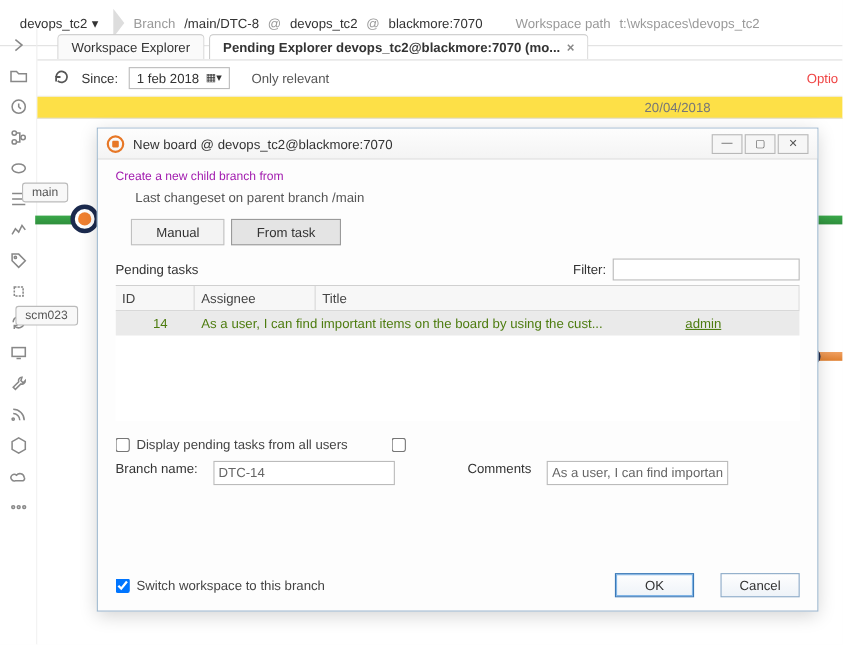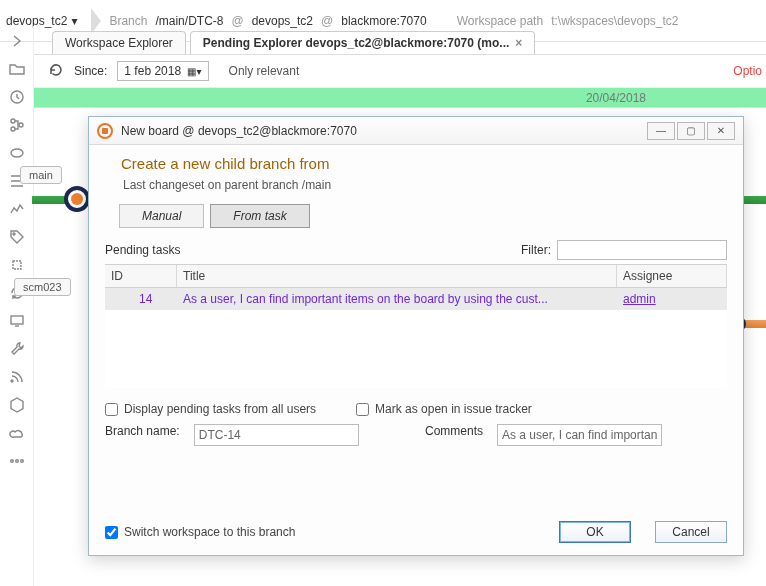--- a/index.html
+++ b/index.html
@@ -1,19 +1,19 @@
 <!DOCTYPE html>
 <html><head>
 <meta charset="utf-8">
 <style>
 * { box-sizing: border-box; margin: 0; padding: 0; font-family: "Segoe UI", Tahoma, sans-serif; font-size: 12px; }
 body { width: 766px; height: 586px; background: #fff; overflow: hidden; position: relative; color: #333; }
 
 
-.topbar { height: 42px; display: flex; align-items: center; border-bottom: 1px solid #e0e0e0; padding: 0 0; gap: 8px; }
+.topbar { height: 42px; display: flex; align-items: center; border-bottom: 1px solid #e0e0e0; padding: 0 12px; gap: 8px; }
 .repo-dd { background: #fff; padding: 2px 6px; display: flex; align-items: center; gap: 4px; font-weight: 400; }
 .chevsep { width: 0; height: 0; border-left: 10px solid #ddd; border-top: 13px solid transparent; border-bottom: 13px solid transparent; }
 .faint { color: #999; }
 
 
 .rail { position: absolute; left: 0; top: 26px; width: 34px; bottom: 0; border-right: 1px solid #eee; display: flex; flex-direction: column; align-items: center; padding-top: 6px; gap: 10px; }
 .rail .ic { width: 20px; height: 18px; display: flex; align-items: center; justify-content: center; color: #888; cursor: pointer; }
 .rail .ic svg { width: 16px; height: 16px; stroke: #888; fill: none; stroke-width: 1.4; }
 
 
@@ -22,60 +22,60 @@
 .tab.active { background: #fff; font-weight: 600; }
 .tab .x { color: #888; cursor: pointer; }
 
 
 .toolbar { position: absolute; left: 34px; top: 54px; right: 0; height: 34px; border-top: 1px solid #ddd; border-bottom: 1px solid #eee; display: flex; align-items: center; padding-left: 14px; gap: 10px; }
 .toolbar .refresh svg { width: 16px; height: 16px; stroke: #555; fill: none; stroke-width: 1.6; }
 .datebox { border: 1px solid #bbb; padding: 2px 6px; display: flex; align-items: center; gap: 6px; background: #fff; }
 .toolbar .opts { margin-left: auto; margin-right: 4px; color: #ef4444; }
 
 
-.ruler { position: absolute; left: 34px; top: 88px; right: 0; height: 20px; background: #86efac; border-bottom: 1px solid #ddd; display: flex; align-items: center; justify-content: flex-end; padding-right: 120px; color: #777; font-size: 11px; }
+.ruler { position: absolute; left: 34px; top: 88px; right: 0; height: 20px; background: #fde047; border-bottom: 1px solid #ddd; display: flex; align-items: center; justify-content: flex-end; padding-right: 120px; color: #777; font-size: 11px; }
 
 
 .canvas { position: absolute; left: 34px; top: 108px; right: 0; bottom: 0; background: #fff; }
 .branch-lbl { position: absolute; border: 1px solid #bbb; border-radius: 3px; background: #f8f8f8; padding: 2px 8px; font-size: 11px; color: #555; }
 .node { position: absolute; width: 26px; height: 26px; border: 4px solid #1b2a4e; border-radius: 50%; background: #fff; }
 .node.inner::after { content: ""; position: absolute; inset: 3px; border-radius: 50%; background: #f08030; }
 .hline { position: absolute; height: 8px; background: linear-gradient(#3aa84a,#2f8f3d); }
 .hline.orange { background: linear-gradient(#f0a060,#e08030); }
 .smallnode { position: absolute; width: 16px; height: 16px; border: 3px solid #1b2a4e; border-radius: 50%; background: #fff; }
 .curve { position: absolute; }
 
 
 .dialog { position: absolute; left: 88px; top: 116px; width: 656px; height: 440px; background: #fdfdfd; border: 1px solid #9fb8cf; box-shadow: 0 4px 16px rgba(0,0,0,.18); }
 .titlebar { height: 28px; background: linear-gradient(#fdfdfd,#f4f4f4); border-bottom: 1px solid #dcdcdc; display: flex; align-items: center; padding: 0 8px; gap: 8px; }
 .titlebar .logo { width: 16px; height: 16px; border: 2px solid #e77726; border-radius: 50%; display: flex; align-items: center; justify-content: center; }
 .titlebar .logo::after { content: ""; width: 6px; height: 6px; background: #e77726; border-radius: 1px; }
 .titlebar .winbtns { margin-left: auto; display: flex; gap: 2px; }
 .winbtn { width: 28px; height: 18px; border: 1px solid #b8b8b8; background: #f6f6f6; display: flex; align-items: center; justify-content: center; font-size: 10px; color: #555; cursor: pointer; }
 
 .dlgbody { padding: 10px 16px 12px 16px; display: flex; flex-direction: column; height: calc(100% - 28px); }
-.dlgtitle { color: #a16207; font-size: 15px; margin-bottom: 4px; margin-left: 16px; }
+.dlgtitle { color: #a21caf; font-size: 11px; margin-bottom: 4px; }
 .dlgsub { color: #555; margin: 2px 0 8px 18px; }
 
-.moderow { display: flex; gap: 0; margin: 4px 0 8px 14px; font-style: italic; }
+.moderow { display: flex; gap: 0; margin: 4px 0 8px 14px; }
 .modebtn { border: 1px solid #c0c0c0; background: #f3f3f3; padding: 4px 22px; cursor: pointer; }
 .modebtn.sel { background: #e4e4e4; border-color: #9a9a9a; }
 .modebtn + .modebtn { margin-left: 6px; }
 
 .filterrow { display: flex; align-items: center; margin: 4px 0 4px 0; }
 .filterrow .lab { flex: 0 0 auto; }
 .filterrow .spacer { flex: 1; }
 .filterrow input { width: 170px; border: 1px solid #bbb; padding: 2px 4px; background: #fff; }
 
 .grid { border: 0px solid #c9c9c9; background: #fff; height: 124px; overflow: hidden; }
 .gridhead { display: flex; background: #f7f7f7; border-top: 1px solid #d0d0d0; border-bottom: 1px solid #d0d0d0; }
 .gh { padding: 4px 6px; border-right: 1px solid #d8d8d8; color: #444; }
 .gh.id { width: 72px; } .gh.title { flex: 1; } .gh.asg { width: 110px; }
 .gridrow { display: flex; background: #eaeaea; }
-.gc { padding: 4px 6px; color: #6d28d9; white-space: nowrap; overflow: hidden; text-overflow: ellipsis; }
+.gc { padding: 4px 6px; color: #4d7c0f; white-space: nowrap; overflow: hidden; text-overflow: ellipsis; }
 .gc.id { width: 72px; padding-left: 34px; } .gc.title { flex: 1; } .gc.asg { width: 110px; text-decoration: underline; }
 
 .checks { display: flex; gap: 40px; margin: 14px 0 8px 0; }
 .chk { display: flex; align-items: center; gap: 6px; color: #444; }
 .chk input { width: 13px; height: 13px; }
 
 .fields { display: flex; gap: 18px; }
 .field { flex: 1; display: flex; flex-direction: row; gap: 14px; }
 .field input { border: 1px solid #bbb; padding: 3px 4px; background: #fff; color: #666; }
 
@@ -261,38 +261,37 @@
     <div class="filterrow">
       <span class="lab">Pending tasks</span>
       <span class="spacer"></span>
       <span style="margin-right:6px">Filter:</span>
       <input type="text" style="">
     </div>
 
     <div class="grid">
       <div class="gridhead">
         <div class="gh id">ID</div>
+        <div class="gh asg">Assignee</div>
         <div class="gh title">Title</div>
-        <div class="gh asg">Assignee</div>
       </div>
       <div class="gridrow">
         <div class="gc id">14</div>
         <div class="gc title">As a user, I can find important items on the board by using the cust...</div>
         <div class="gc asg">admin</div>
       </div>
     </div>
 
     <div class="checks">
       <label class="chk">
           <input type="checkbox" style="">
           <span>Display pending tasks from all users</span>
         </label>
       <label class="chk">
           <input type="checkbox" style="">
-          <span>Mark as open in issue tracker</span>
         </label>
     </div>
 
     <div class="fields">
       <div class="field">
         <span>Branch name:</span>
         <input type="text" value="DTC-14" style="">
       </div>
       <div class="field">
         <span>Comments</span>

